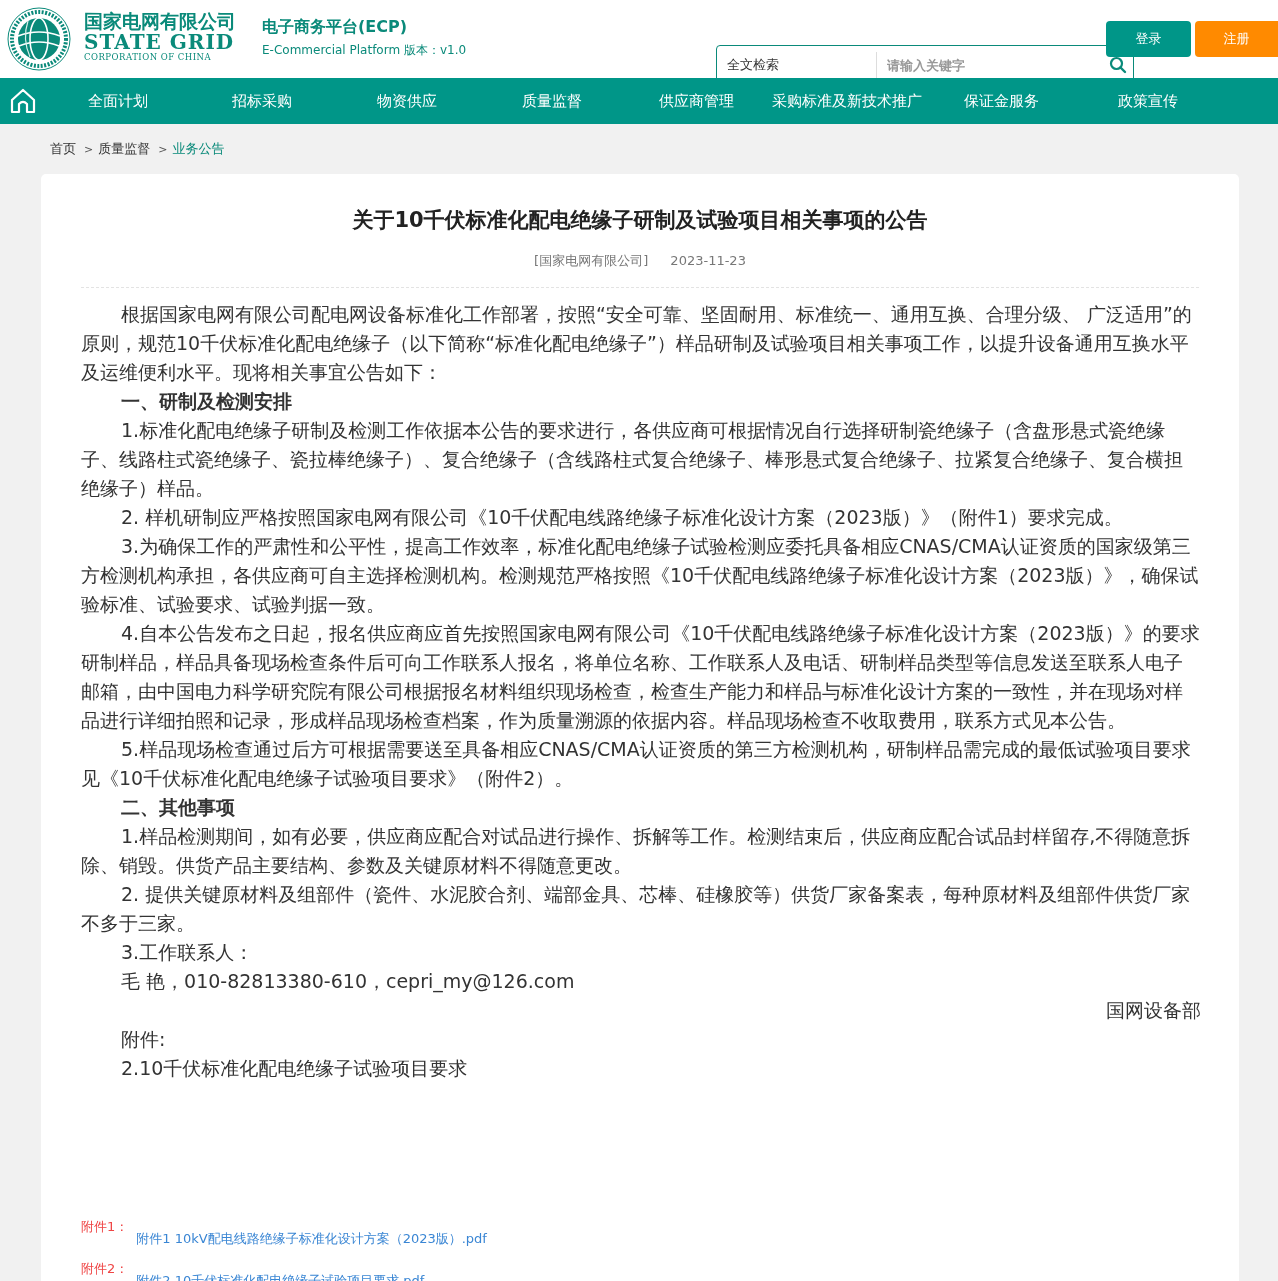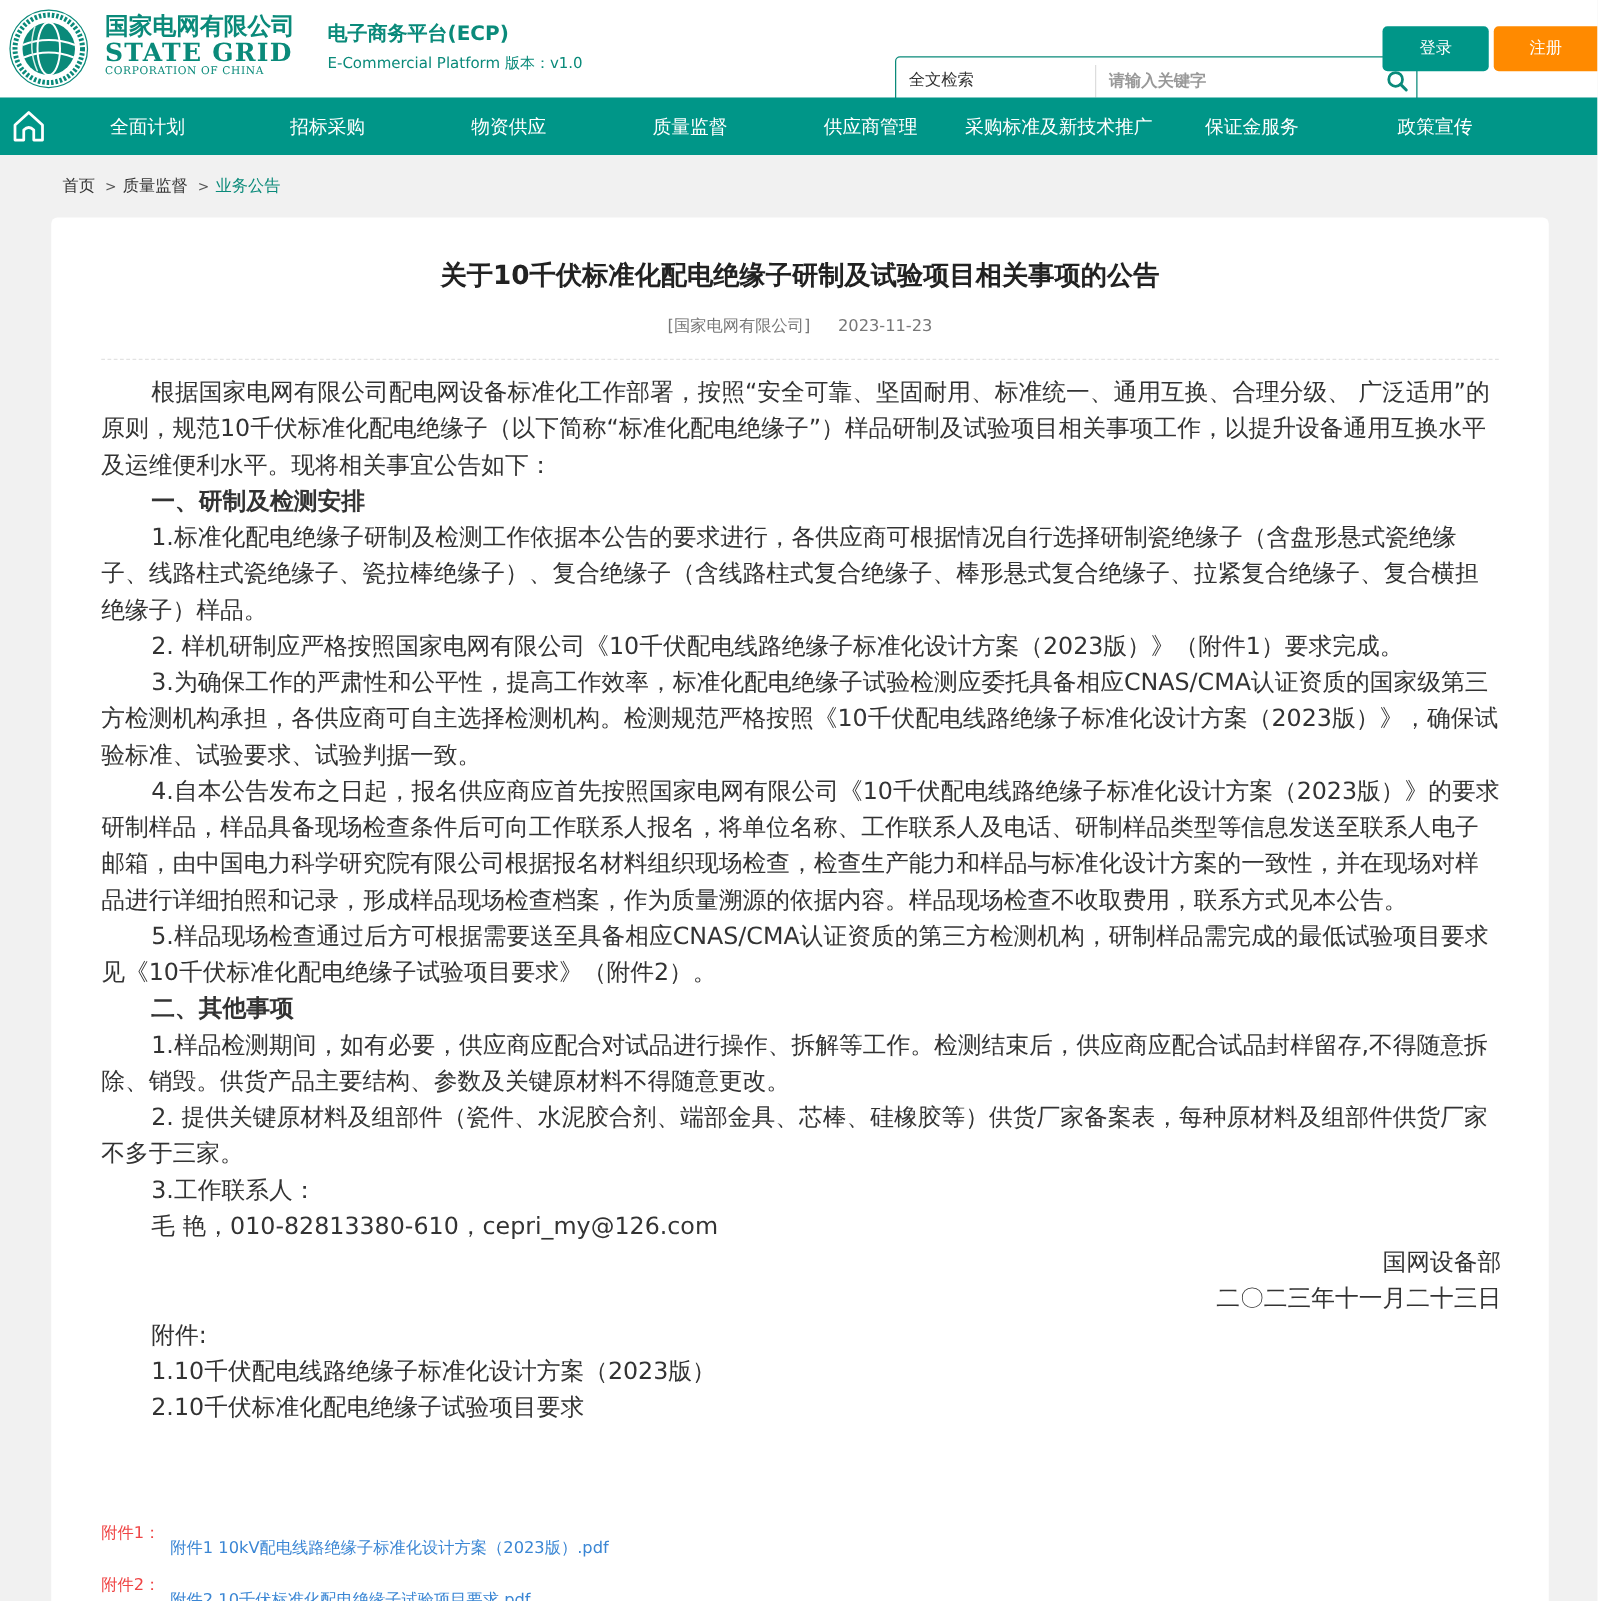--- a/index.html
+++ b/index.html
@@ -133,23 +133,21 @@
     <p class="indent">2. 样机研制应严格按照国家电网有限公司《10千伏配电线路绝缘子标准化设计方案（2023版）》（附件1）要求完成。</p>
     <p class="indent">3.为确保工作的严肃性和公平性，提高工作效率，标准化配电绝缘子试验检测应委托具备相应CNAS/CMA认证资质的国家级第三方检测机构承担，各供应商可自主选择检测机构。检测规范严格按照《10千伏配电线路绝缘子标准化设计方案（2023版）》，确保试验标准、试验要求、试验判据一致。</p>
     <p class="indent">4.自本公告发布之日起，报名供应商应首先按照国家电网有限公司《10千伏配电线路绝缘子标准化设计方案（2023版）》的要求研制样品，样品具备现场检查条件后可向工作联系人报名，将单位名称、工作联系人及电话、研制样品类型等信息发送至联系人电子邮箱，由中国电力科学研究院有限公司根据报名材料组织现场检查，检查生产能力和样品与标准化设计方案的一致性，并在现场对样品进行详细拍照和记录，形成样品现场检查档案，作为质量溯源的依据内容。样品现场检查不收取费用，联系方式见本公告。</p>
     <p class="indent">5.样品现场检查通过后方可根据需要送至具备相应CNAS/CMA认证资质的第三方检测机构，研制样品需完成的最低试验项目要求见《10千伏标准化配电绝缘子试验项目要求》（附件2）。</p>
     <p class="heading">二、其他事项</p>
     <p class="indent">1.样品检测期间，如有必要，供应商应配合对试品进行操作、拆解等工作。检测结束后，供应商应配合试品封样留存,不得随意拆除、销毁。供货产品主要结构、参数及关键原材料不得随意更改。</p>
     <p class="indent">2. 提供关键原材料及组部件（瓷件、水泥胶合剂、端部金具、芯棒、硅橡胶等）供货厂家备案表，每种原材料及组部件供货厂家不多于三家。</p>
     <p class="indent">3.工作联系人：</p>
     <p class="pad">毛 艳，010-82813380-610，cepri_my@126.com</p>
     <p class="right">国网设备部</p>
-    <p class="right">二〇二三年十一月二十三日</p>
     <p class="pad">附件:</p>
-    <p class="pad">1.10千伏配电线路绝缘子标准化设计方案（2023版）</p>
     <p class="pad">2.10千伏标准化配电绝缘子试验项目要求</p>
   </div>
 
   <div class="attachments">
     <div class="att-row">
       <span class="att-label">附件1：</span>
       <span class="att-link">附件1 10kV配电线路绝缘子标准化设计方案（2023版）.pdf</span>
     </div>
     <div class="att-row">
       <span class="att-label">附件2：</span>

